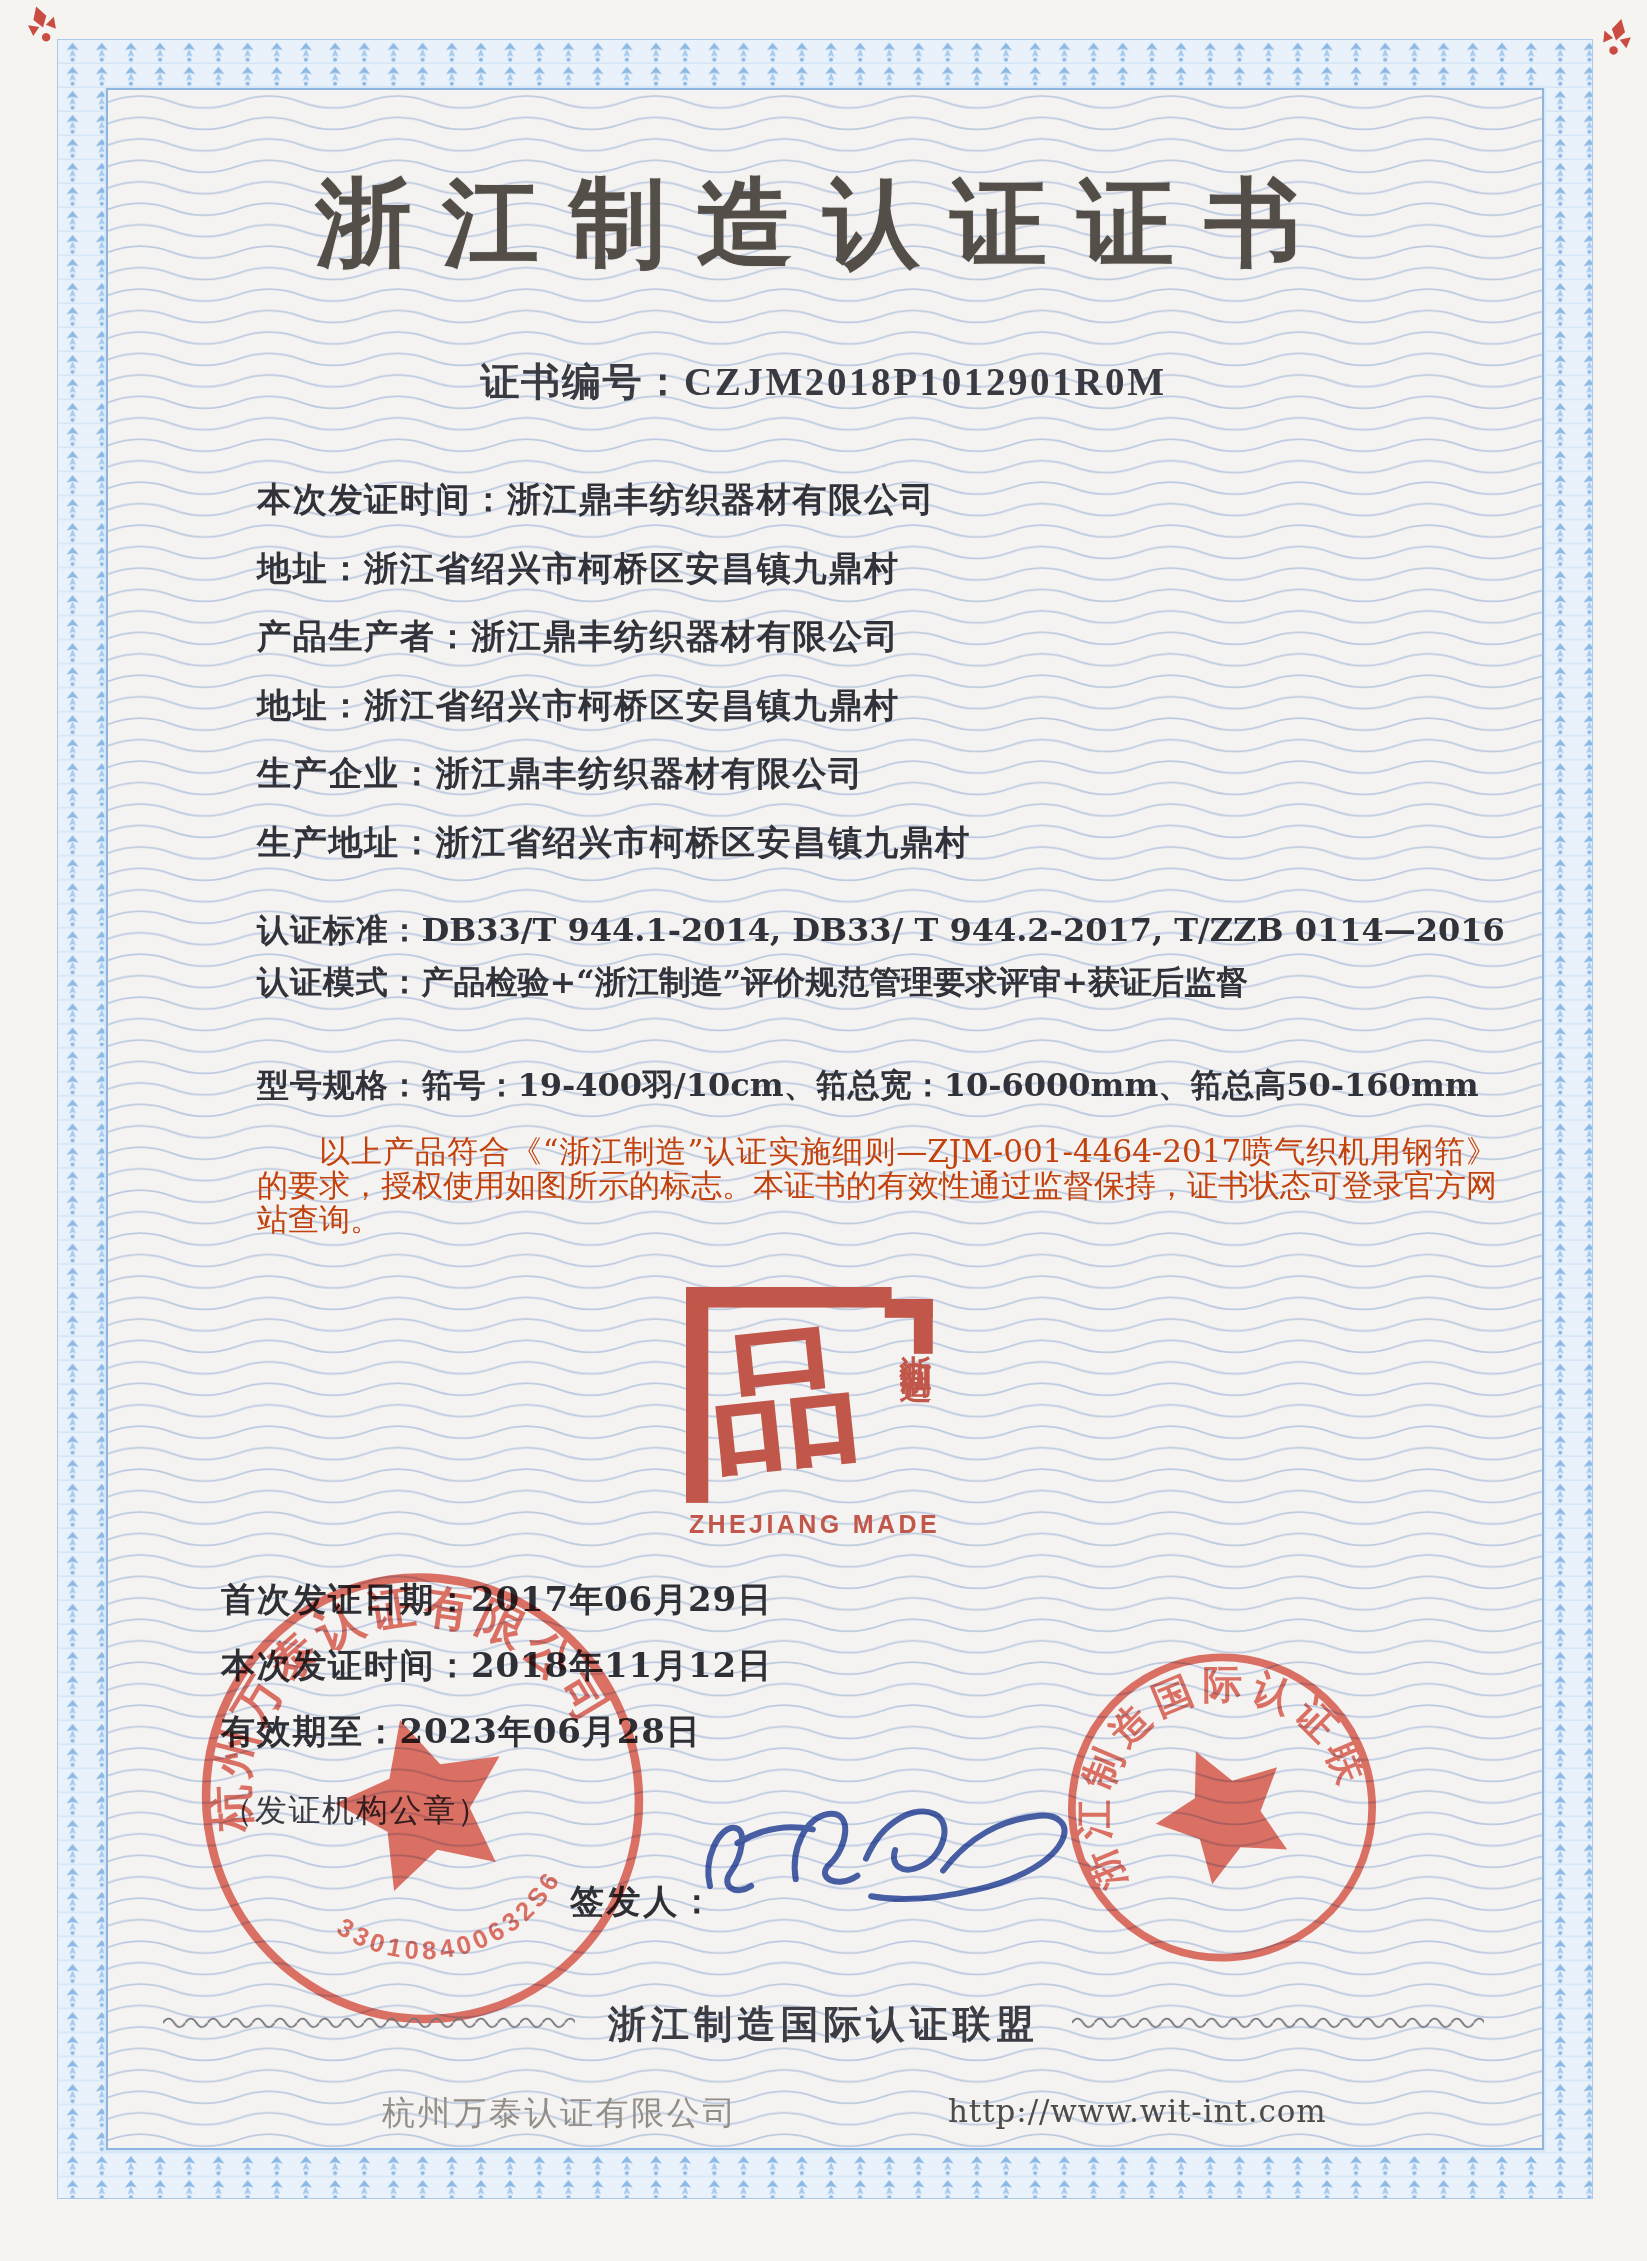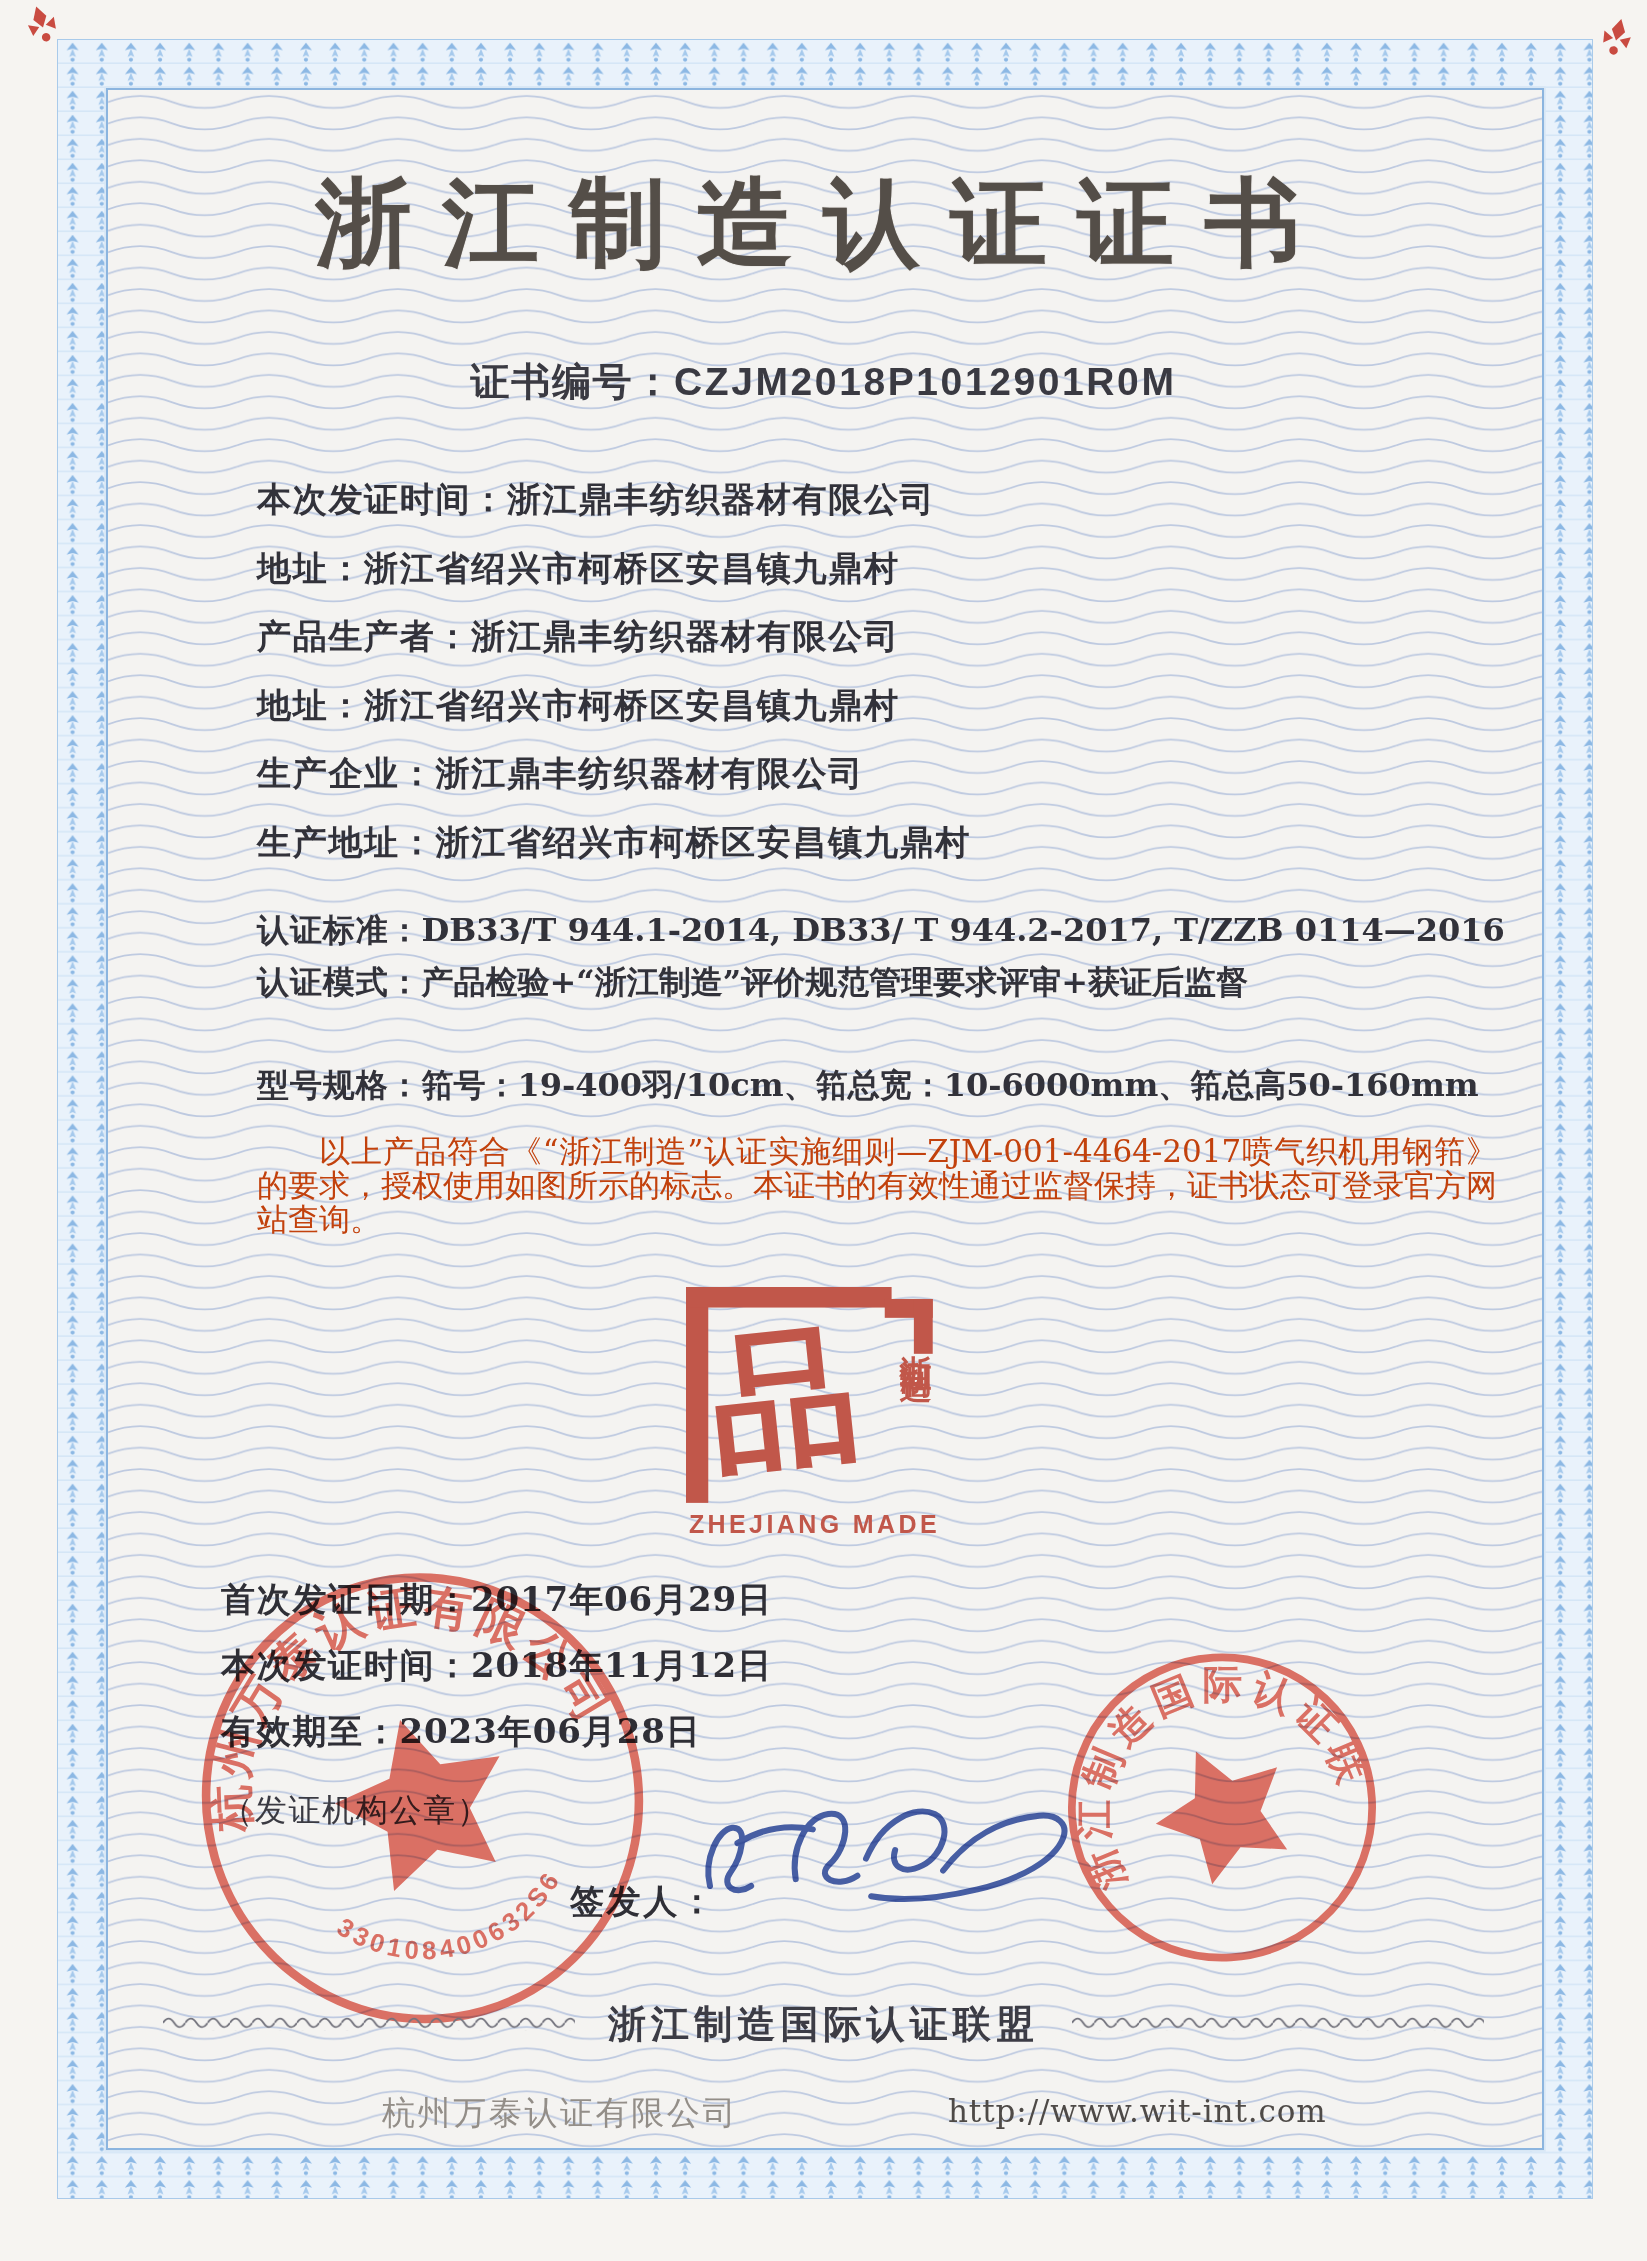--- a/index.html
+++ b/index.html
@@ -13,21 +13,21 @@
   #content{position:absolute;left:48px;top:48px;right:48px;bottom:48px;
            border:2.6px solid #8cb5df;box-shadow:0 0 0 1.7px #d8e7f5;}
   #wave-svg{position:absolute;left:0;top:0;width:100%;height:100%;}
   
   .title{position:absolute;left:0;top:160px;width:1647px;text-align:center;
          font-family:"DejaVu Serif",serif;font-weight:700;font-size:96px;
          letter-spacing:31px;box-sizing:border-box;color:#544e48;
          text-shadow:0 0 0.9px rgba(80,70,60,.55);}
   .cert-no{position:absolute;left:0;top:355px;width:1647px;text-align:center;
            font-size:39px;font-weight:700;color:#3a3a42;letter-spacing:1.7px;}
-  .cert-no .num{font-family:Liberation Sans, sans-serif;letter-spacing:2.6px;}
+  .cert-no .num{font-family:Liberation Serif, serif;letter-spacing:2.6px;}
   .iline{position:absolute;left:257px;font-size:34px;color:#32323a;white-space:nowrap;}
   .iline .lab{font-weight:700;font-family:"Liberation Sans",sans-serif;letter-spacing:1.7px;}
   .iline .val{font-weight:700;font-family:"DejaVu Serif",serif;letter-spacing:1.7px;}
   .sline{position:absolute;left:257px;font-size:32px;color:#32323a;white-space:nowrap;}
   .sline .lab{font-weight:700;font-family:"Liberation Sans",sans-serif;letter-spacing:0.9px;}
   .sline .val{font-weight:700;font-family:"DejaVu Serif",serif;}
   .statement{position:absolute;left:257px;top:1134px;width:1240px;
              font-family:"DejaVu Serif",serif;font-size:31px;line-height:34px;
              color:#c2410c;text-align:justify;text-indent:2em;}
   

